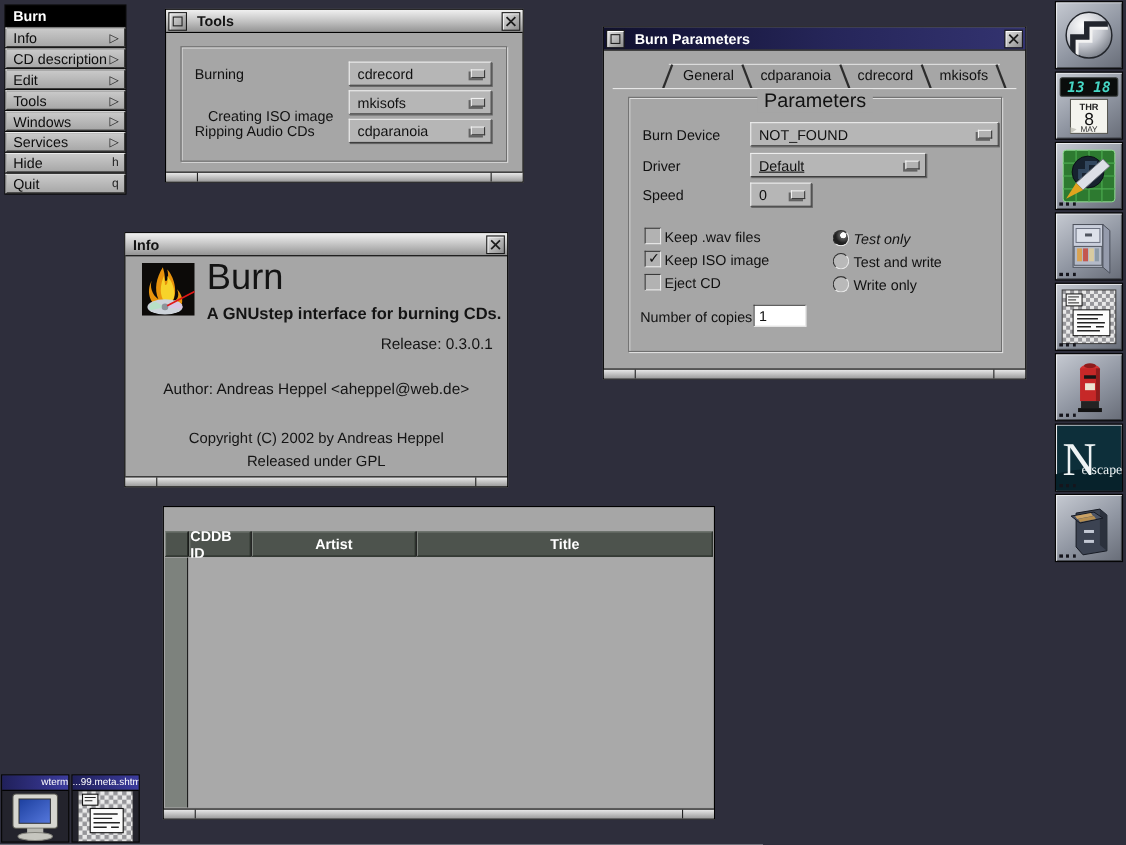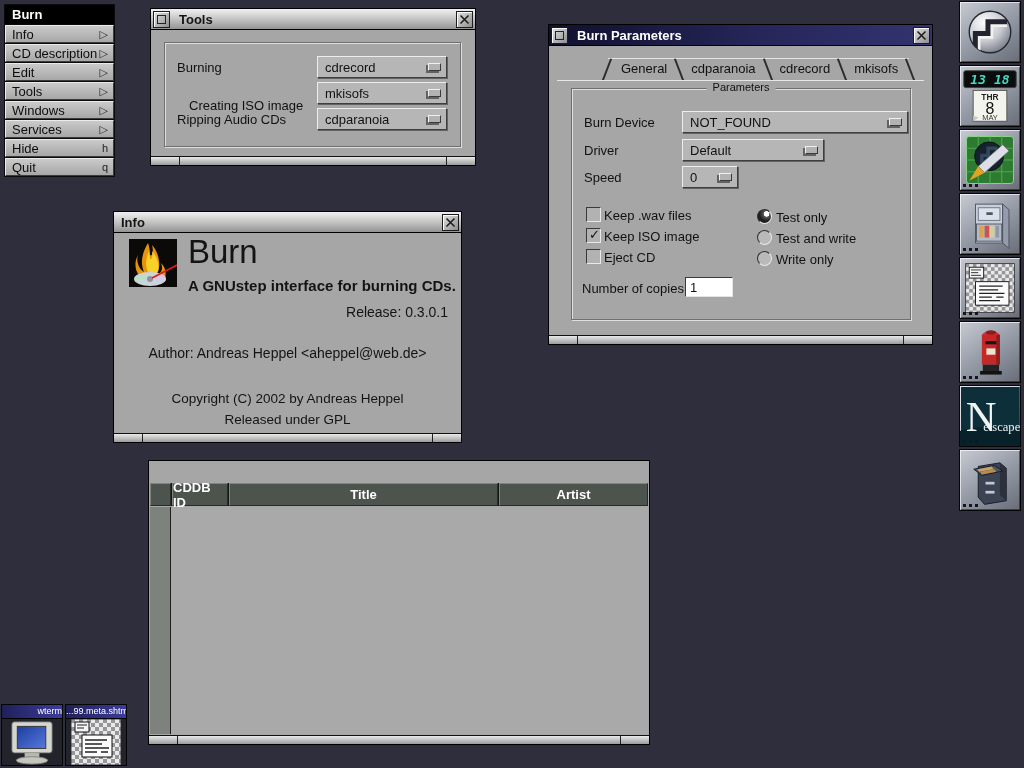--- a/index.html
+++ b/index.html
@@ -19,21 +19,21 @@
   .tb-mini-glyph { width:9px; height:9px; border:1px solid #222; background:transparent; }
   .content { position:absolute; left:0; right:0; top:21px; bottom:9px; }
   .resizebar { position:absolute; left:0; right:0; bottom:0; height:9px; border-top:1px solid #101010;
                background:linear-gradient(180deg,#e9e9e9,#9c9c9c); }
   .rb-notch { position:absolute; top:0; bottom:0; width:1px; background:#222; }
   .rb-notch.l { left:28px; } .rb-notch.r { right:28px; }
 
   
   .etched { position:absolute; border:1px solid #6f6f6f; box-shadow:1px 1px 0 #dedede, inset 1px 1px 0 #dedede; }
   .grouplabel { position:absolute; top:-8px; left:50%; transform:translateX(-50%); background:#a6a6a6;
-                padding:0 6px; font-size:11px; color:#111; white-space:nowrap; }
+                padding:0 6px; font-size:18px; color:#111; white-space:nowrap; }
   .lbl { position:absolute; font-size:13px; color:#111; white-space:nowrap; }
   .popup { position:absolute; height:22px; background:#b6b6b6; border:1px solid; border-color:#ededed #3e3e3e #3e3e3e #ededed;
            box-shadow:1px 1px 0 rgba(0,0,0,.4); font-size:13px; color:#111; display:flex; align-items:center; padding:0 22px 0 7px; }
   .popup-glyph { position:absolute; right:5px; top:6px; width:13px; height:8px; background:#b2b2b2;
                  border:1px solid; border-color:#f0f0f0 #3a3a3a #3a3a3a #f0f0f0; box-shadow:-2px 2px 0 rgba(30,30,30,.55); }
   .checkbox { position:absolute; width:15px; height:15px; background:#b2b2b2; border:1px solid;
               border-color:#3a3a3a #e9e9e9 #e9e9e9 #3a3a3a; }
   .checkbox.checked::after { content:"\2713"; position:absolute; left:2px; top:-2px; font-size:13px; font-weight:bold; color:#101010; }
   .radio { position:absolute; width:15px; height:15px; border-radius:50%; background:#b9b9b9; border:1px solid;
            border-color:#2e2e2e #e9e9e9 #e9e9e9 #2e2e2e; }
@@ -185,40 +185,40 @@
       <div class="etched" style="left:22px;top:42px;width:340px;height:232px;">
         <span class="grouplabel">Parameters</span>
 
         <span class="lbl" style="left:12px;top:26px;">Burn Device</span>
         <div class="popup" style="left:110px;top:22px;width:226px;">
           <span>NOT_FOUND</span>
           <span class="popup-glyph"></span>
         </div>
 
         <span class="lbl" style="left:12px;top:54px;">Driver</span>
-        <div class="popup" style="left:110px;top:50px;width:142px;">
+        <div class="popup" style="left:110px;top:50px;width:160px;text-decoration:underline;">
           <span>Default</span>
           <span class="popup-glyph"></span>
         </div>
 
         <span class="lbl" style="left:12px;top:81px;">Speed</span>
         <div class="popup" style="left:110px;top:77px;width:56px;">
           <span>0</span>
           <span class="popup-glyph"></span>
         </div>
 
         <div class="checkbox" style="left:14px;top:118px;"></div>
         <span class="lbl" style="left:32px;top:119px;">Keep .wav files</span>
         <div class="checkbox checked" style="left:14px;top:139px;"></div>
         <span class="lbl" style="left:32px;top:140px;">Keep ISO image</span>
         <div class="checkbox" style="left:14px;top:160px;"></div>
         <span class="lbl" style="left:32px;top:161px;">Eject CD</span>
 
         <div class="radio selected" style="left:185px;top:120px;"></div>
-        <span class="lbl" style="left:204px;top:121px;">Test only</span>
+        <span class="lbl" style="left:204px;top:121px;font-style:italic;">Test only</span>
         <div class="radio" style="left:185px;top:141px;"></div>
         <span class="lbl" style="left:204px;top:142px;">Test and write</span>
         <div class="radio" style="left:185px;top:162px;"></div>
         <span class="lbl" style="left:204px;top:163px;">Write only</span>
 
         <span class="lbl" style="left:10px;top:192px;">Number of copies</span>
         <input class="textfield" style="left: 113px; top: 188px; width: 48px; height: 20px;" value="1">
       </div>
     </div>
     <div class="resizebar">
@@ -258,22 +258,22 @@
         <div class="rb-notch l"></div>
         <div class="rb-notch r"></div>
       </div>
   </div>
 
   <div class="window" style="left:148px;top:460px;width:502px;height:285px;">
     <div class="content">
       <div class="table-header">
         <div class="th" style="width:21px;flex:none;"></div>
         <div class="th" style="width:56px;flex:none;">CDDB ID</div>
+        <div class="th" style="width:149px;flex:none;">Artist</div>
         <div class="th" style="flex:1;">Title</div>
-        <div class="th" style="width:149px;flex:none;">Artist</div>
       </div>
       <div class="table-body">
         <div class="vscroll"></div>
       </div>
     </div>
     <div class="resizebar">
         <div class="rb-notch l"></div>
         <div class="rb-notch r"></div>
       </div>
   </div>

